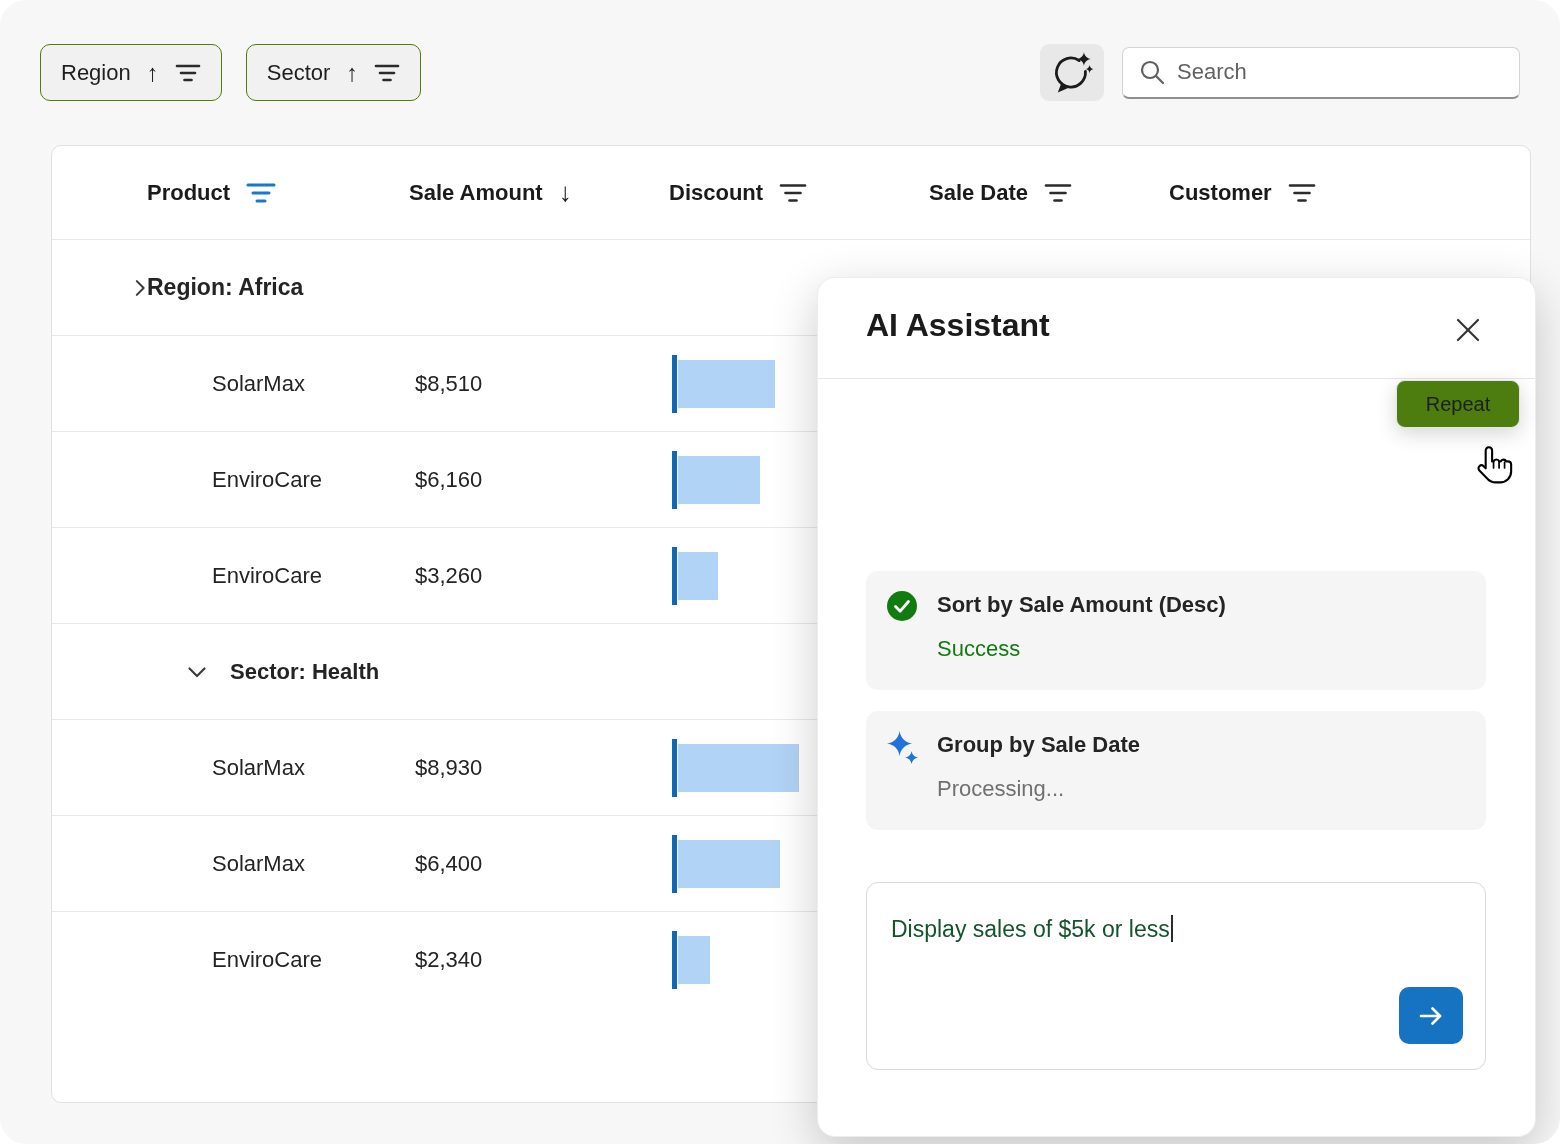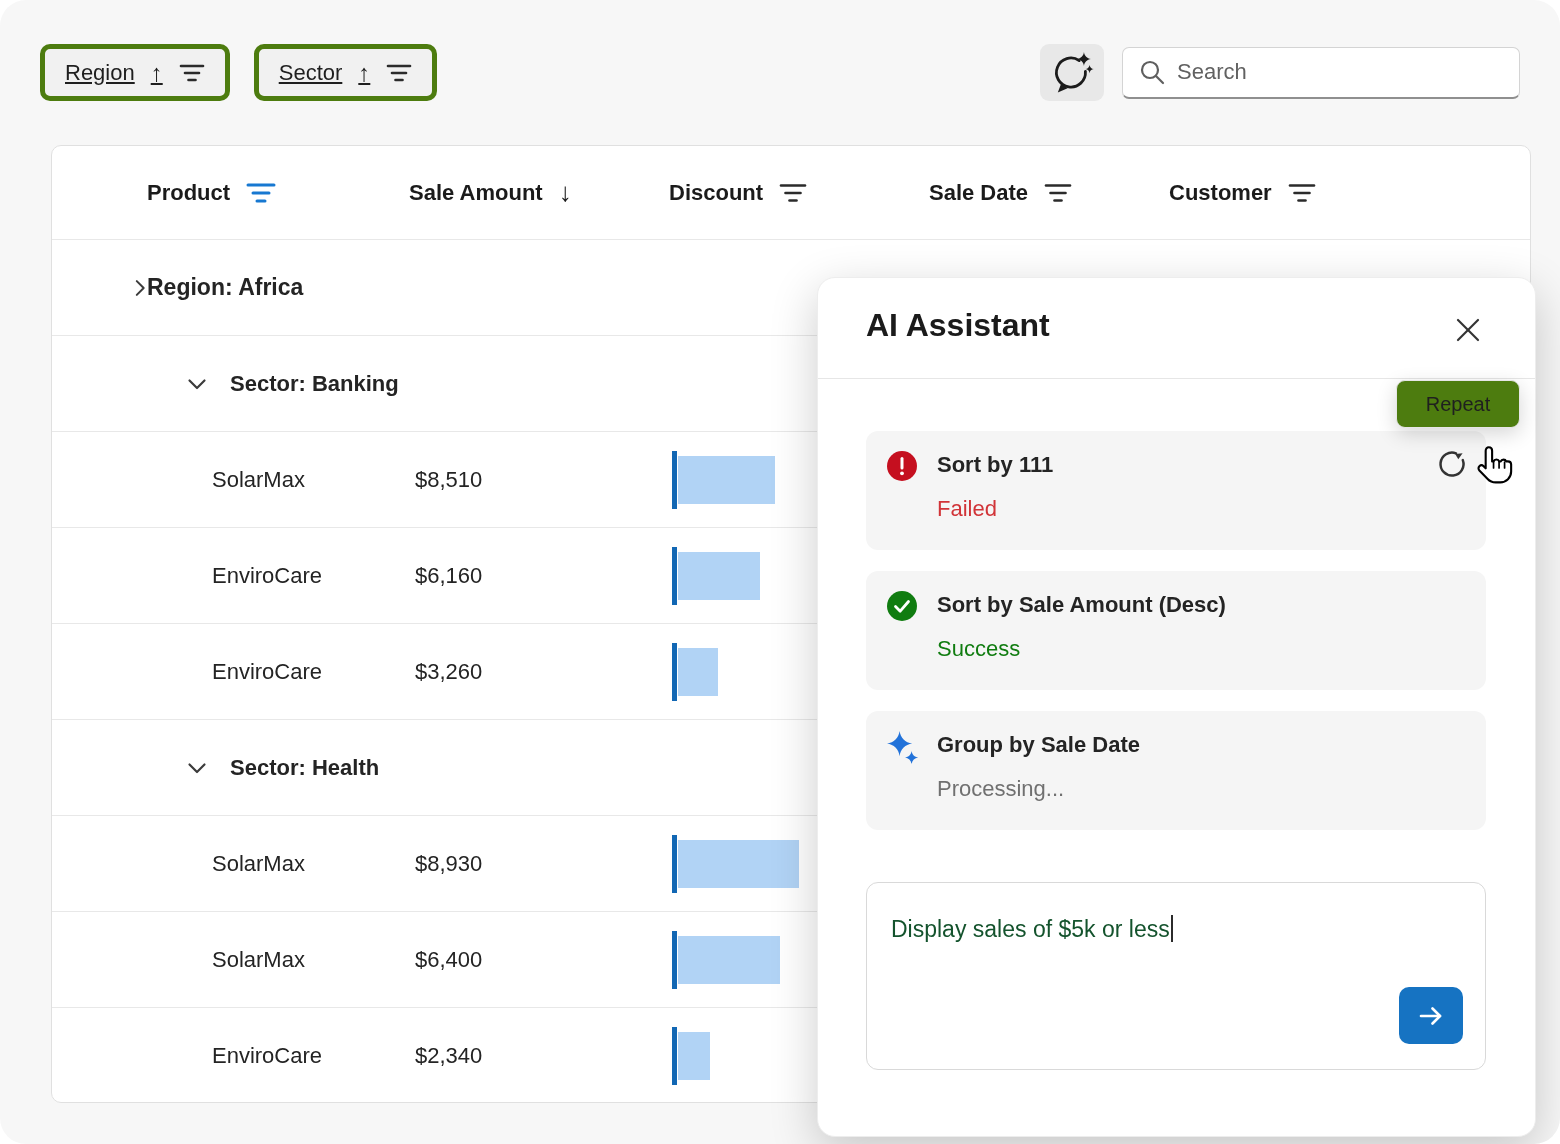--- a/index.html
+++ b/index.html
@@ -5,22 +5,22 @@
   * { margin:0; padding:0; box-sizing:border-box; }
   html,body { background:#ffffff; }
   body { font-family:"Liberation Sans","DejaVu Sans",sans-serif; color:#242424; }
   .stage { position:relative; width:1560px; height:1144px; background:#f7f7f7;
            border-radius:26px; overflow:hidden; }
 
   
   .toolbar { position:absolute; left:40px; right:40px; top:44px; height:57px;
              display:flex; align-items:center; }
   .chip { display:inline-flex; align-items:center; gap:16px; height:57px;
-          padding:0 20px; background:#f1f1f1; border:5px solid #4d7c0f;
-          border-radius:10px; font-size:22px; color:#1f1f1f; cursor:pointer; margin-right:24px;text-decoration:underline; }
+          padding:0 20px; background:#f1f1f1; border:1px solid #4d7c0f;
+          border-radius:10px; font-size:22px; color:#1f1f1f; cursor:pointer; margin-right:24px; }
   .chip .arrow { font-size:24px; color:#1b1b1b; }
   .icon-filter line { stroke:#2b2b2b; stroke-width:2.6; stroke-linecap:round; }
   .icon-filter.blue line { stroke:#1778d1; stroke-width:3; }
   .ai-btn { margin-left:auto; width:64px; height:57px; border:none; border-radius:9px;
             background:#e8e8e8; display:flex; align-items:center; justify-content:center; cursor:pointer; }
   .search { margin-left:18px; width:398px; height:52px; background:#ffffff;
             border:1px solid #d4d4d4; border-bottom:2px solid #8f8f8f; border-radius:7px;
             display:flex; align-items:center; padding:0 16px; gap:12px; }
   .search input { border:none; outline:none; flex:1; font-size:22px; color:#242424;
                   font-family:inherit; background:transparent; }
@@ -162,28 +162,20 @@
 
     <div class="trow">
       <div class="acell chev-cell r1-chev">
         <svg width="22" height="22" viewBox="0 0 24 24">
             <polyline points="8.5,4.5 16,12 8.5,19.5" fill="none" stroke="#3b3b3b" stroke-width="2.2" stroke-linecap="round" stroke-linejoin="round"></polyline>
           </svg>
       </div>
       <div class="acell r1-label">Region: Africa</div>
     </div>
 
-    <div class="trow">
-      <div class="acell chev-cell r2-chev">
-        <svg width="24" height="24" viewBox="0 0 24 24">
-            <polyline points="4.5,8.5 12,16 19.5,8.5" fill="none" stroke="#3b3b3b" stroke-width="2.2" stroke-linecap="round" stroke-linejoin="round"></polyline>
-          </svg>
-      </div>
-      <div class="acell r2-label">Sector: Banking</div>
-    </div>
 
     <div class="trow">
       <div class="acell c-product">SolarMax</div>
       <div class="acell c-amount">$8,510</div>
       <div class="acell c-bar">
           <span class="bar-axis"></span>
           <span class="bar-fill" style="width: 97px;"></span>
         </div>
     </div>
     <div class="trow">
@@ -241,36 +233,20 @@
   <div class="panel">
     <div class="panel-title">AI Assistant</div>
     <button class="panel-close">
       <svg width="30" height="30" viewBox="0 0 30 30">
           <line x1="5" y1="5" x2="25" y2="25" stroke="#333" stroke-width="2.2" stroke-linecap="round"></line>
           <line x1="25" y1="5" x2="5" y2="25" stroke="#333" stroke-width="2.2" stroke-linecap="round"></line>
         </svg>
     </button>
     <div class="panel-divider"></div>
 
-    <div class="task-card tc1">
-      <span class="task-icon badge err">
-        <svg width="30" height="30" viewBox="0 0 30 30">
-            <line x1="15" y1="7.5" x2="15" y2="17" stroke="#fff" stroke-width="3" stroke-linecap="round"></line>
-            <circle cx="15" cy="22.3" r="1.9" fill="#fff"></circle>
-          </svg>
-      </span>
-      <div class="task-title">Sort by 111</div>
-      <div class="task-status st-failed">Failed</div>
-      <button class="retry-btn">
-        <svg width="32" height="32" viewBox="0 0 32 32">
-          <path d="M20 5.3 A11.5 11.5 0 1 0 26.8 12.1" fill="none" stroke="#333" stroke-width="2.5" stroke-linecap="round"></path>
-          <path d="M19.2 5.9 L26.6 5.2 L22.3 11.3 Z" fill="#333"></path>
-        </svg>
-      </button>
-    </div>
 
     <div class="task-card tc2">
       <span class="task-icon badge ok">
         <svg width="30" height="30" viewBox="0 0 30 30">
             <polyline points="8.5,15.5 13.2,20.2 21.5,10.5" fill="none" stroke="#fff" stroke-width="2.8" stroke-linecap="round" stroke-linejoin="round"></polyline>
           </svg>
       </span>
       <div class="task-title">Sort by Sale Amount (Desc)</div>
       <div class="task-status st-success">Success</div>
     </div>

